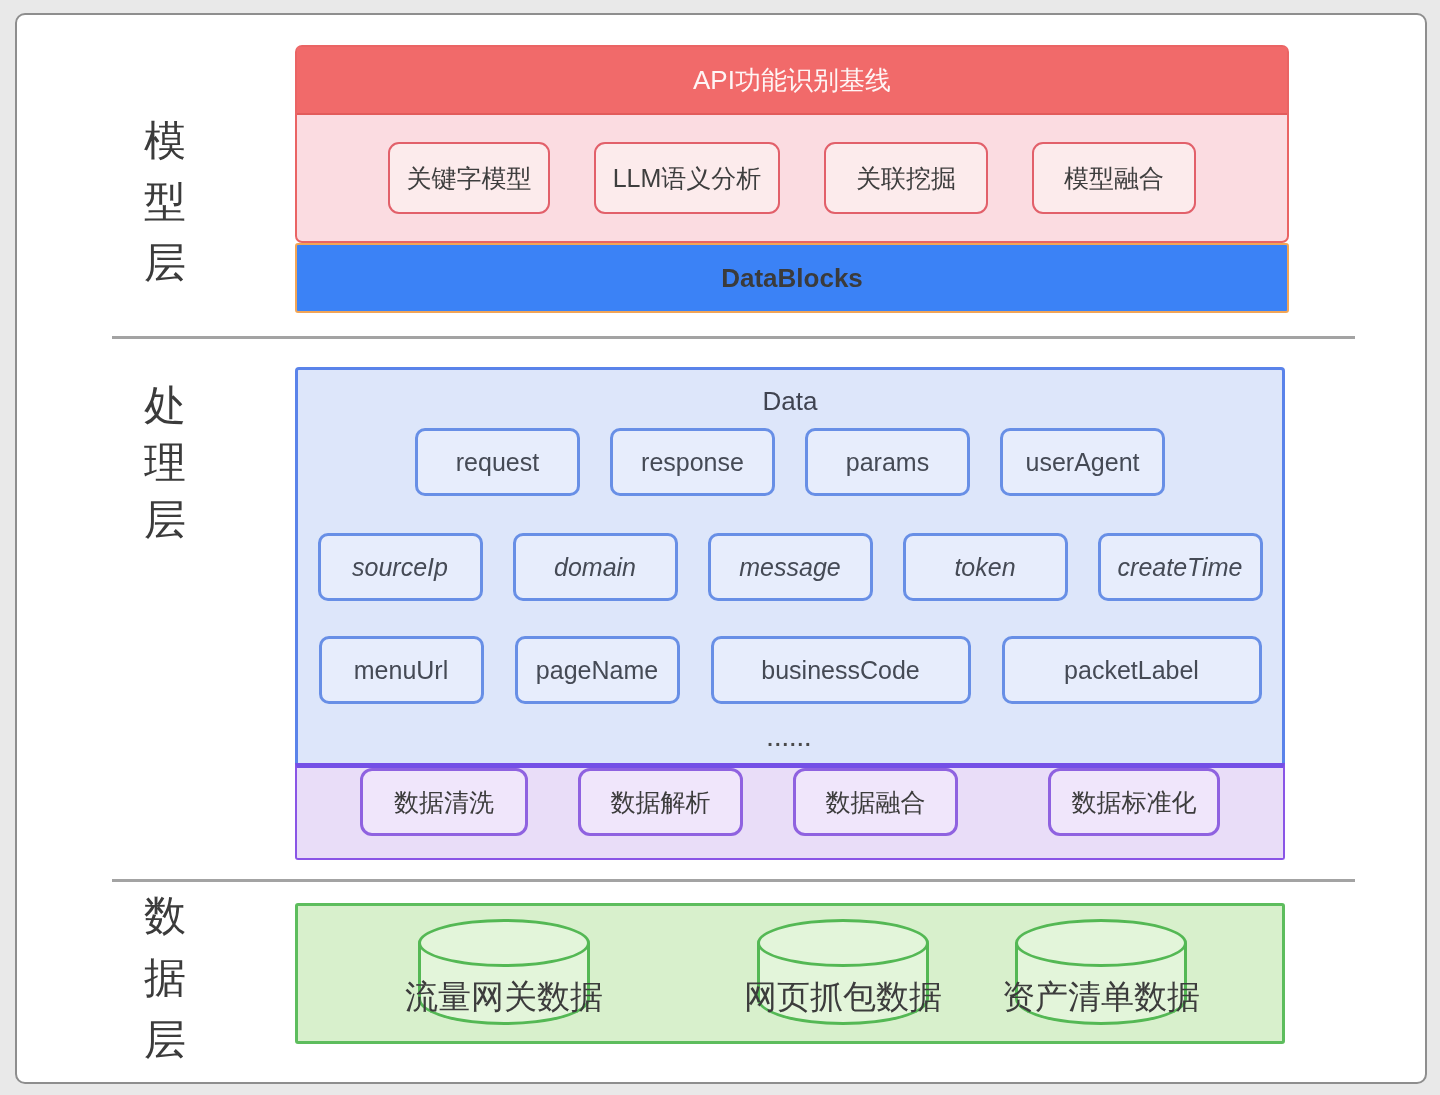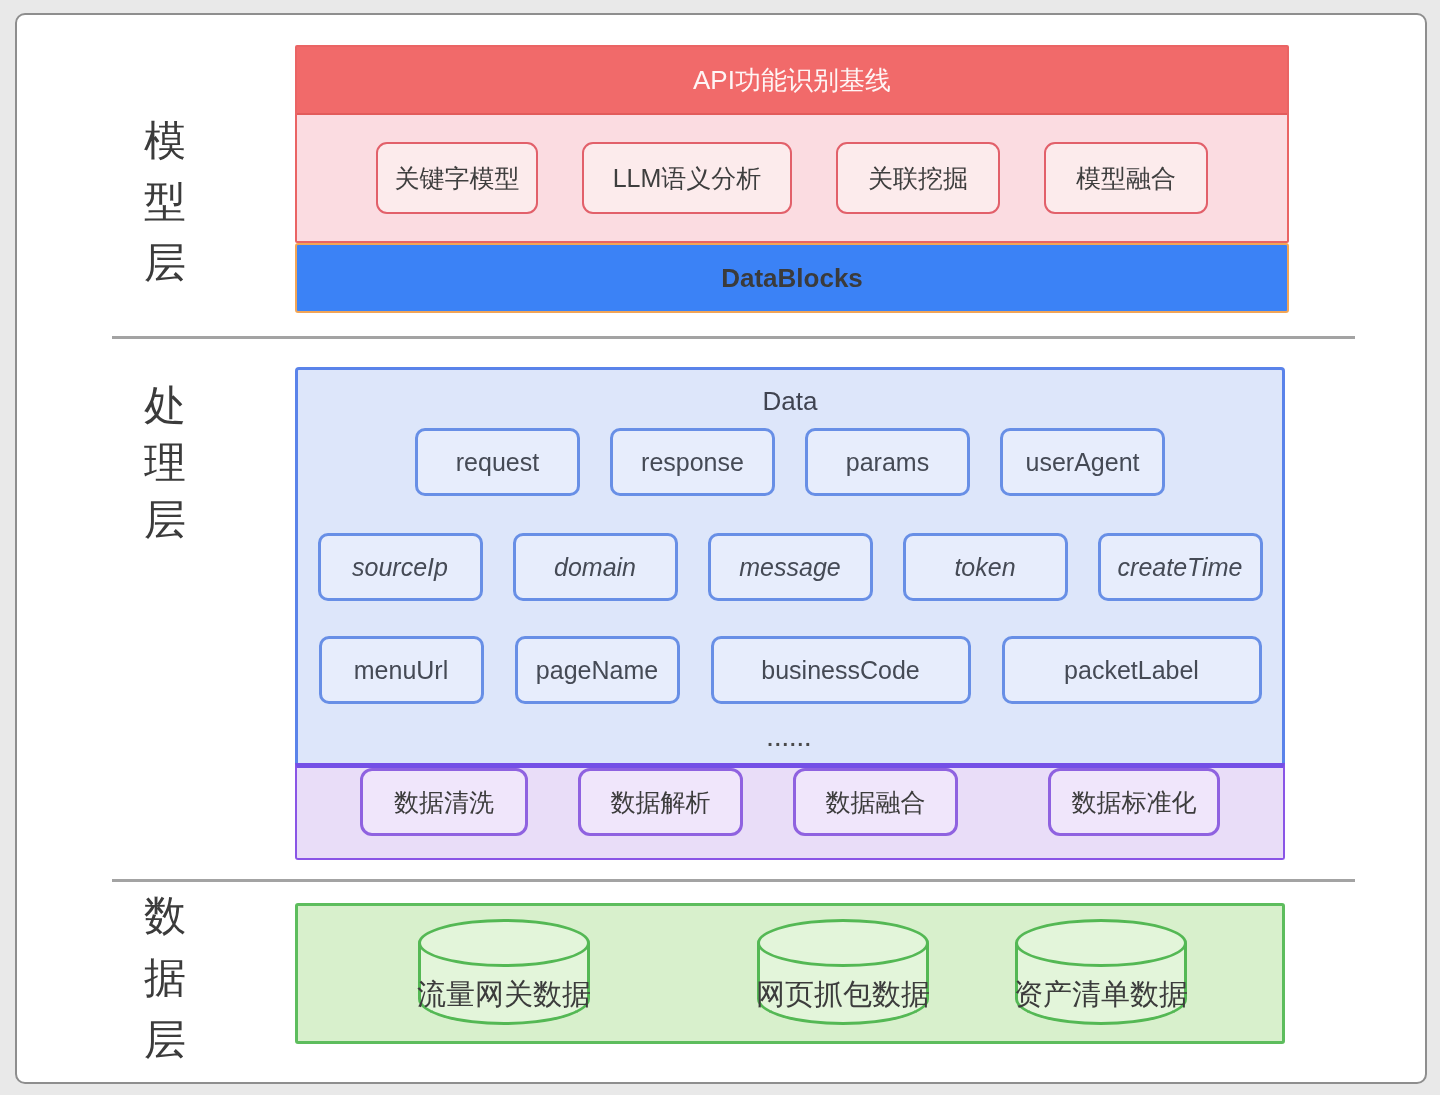--- a/index.html
+++ b/index.html
@@ -48,21 +48,21 @@
   }
   .divider.d1 { top: 321px; }
   .divider.d2 { top: 864px; }
 
   
   .model-group {
     position: absolute;
     left: 278px; top: 30px;
     width: 994px; height: 198px;
     border: 2px solid #ea6464;
-    border-radius: 2px;
+    border-radius: 7px;
     background: #fbdce1;
   }
   .model-header {
     height: 68px;
     background: #f16a6a;
     border-bottom: 2px solid #e25b5b;
     color: #fef5f5;
     font-size: 26px;
     display: flex; align-items: center; justify-content: center;
   }
@@ -74,21 +74,21 @@
   .model-chip {
     height: 72px;
     background: #fcebec;
     border: 2px solid #e2606a;
     border-radius: 11px;
     color: #3e3e3e;
     font-size: 25px;
     display: flex; align-items: center; justify-content: center;
   }
   .model-chip.w1 { width: 162px; }
-  .model-chip.w2 { width: 210px; text-align: right; }
+  .model-chip.w2 { width: 186px; text-align: right; }
   .model-chip.w3 { width: 164px; }
   .model-chip.w4 { width: 164px; }
 
   .datablocks {
     position: absolute;
     left: 278px; top: 228px;
     width: 994px; height: 70px;
     background: #3b82f6;
     border: 2px solid #f2a556;
     border-radius: 3px;
@@ -201,21 +201,21 @@
     border-radius: 0 0 86px 86px / 0 0 26px 26px;
     z-index: 1;
   }
   .cyl-label {
     position: absolute;
     left: 50%; top: 56px;
     transform: translateX(-50%);
     white-space: nowrap;
     z-index: 3;
     color: #3c3c3c;
-    font-size: 29px;
+    font-size: 33px;
     font-weight: 500;
   }
 </style>
 </head>
 <body>
 
 <div class="canvas">
   <div class="card">
 
     <div class="side-label model">模型层</div>

